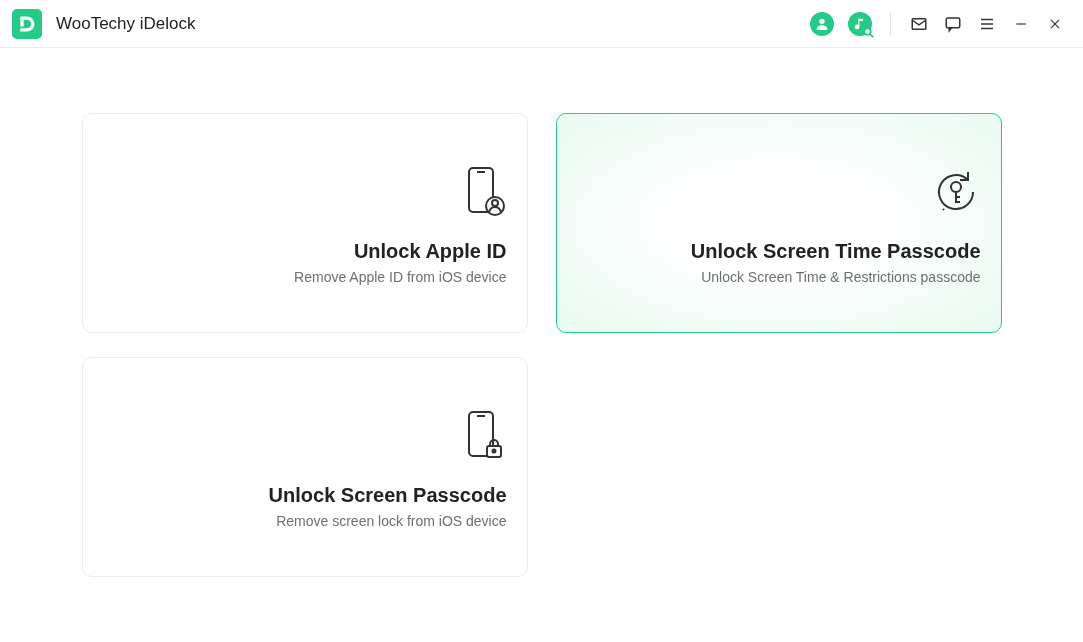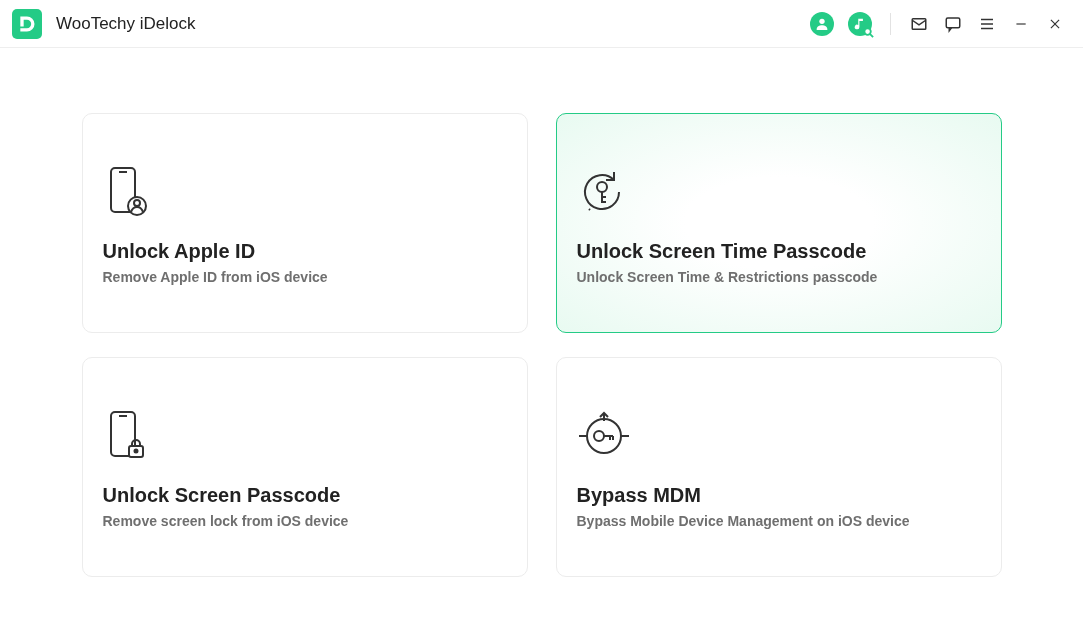--- a/index.html
+++ b/index.html
@@ -35,33 +35,33 @@
     gap: 24px 28px;
     max-width: 920px;
     margin: 0 auto;
   }
   .card {
     border: 1px solid #ececec;
     border-radius: 10px;
     height: 220px;
     display: flex;
     flex-direction: column;
-    align-items: flex-start;
+    align-items: flex-end;
     justify-content: center;
     padding: 20px;
     cursor: pointer;
     background: #fff;
   }
   .card.highlight {
     border: 1px solid #24cb86;
     background: radial-gradient(ellipse at center, #ffffff 30%, #e8faf1 100%);
   }
   .card .icon-wrap { height: 60px; display:flex; align-items:center; justify-content:center; margin-bottom: 18px; }
   .card-title { font-size: 20px; font-weight: 600; color: #222; margin-bottom: 6px; text-align:center; }
-  .card-desc { font-size: 14px; color: #6f6f6f; text-align:center;font-weight:bold; }
+  .card-desc { font-size: 14px; color: #6f6f6f; text-align:center; }
 </style>
 </head>
 <body>
 
 <div class="window">
 
   <div class="titlebar">
     <div class="logo">
       <svg width="20" height="20" viewBox="0 0 24 24">
         <path d="M4 3 h8 a9 9 0 0 1 0 18 h-8 v-4 h8 a5 5 0 0 0 0 -10 h-4 v8 h-4 z" fill="#ffffff"></path>
@@ -161,34 +161,17 @@
               <rect x="0" y="6" width="14" height="11" rx="2" fill="#fff"></rect>
               <path d="M3 6v-2a4 4 0 0 1 8 0v2" fill="none"></path>
               <circle cx="7" cy="11" r="1.5" fill="#333"></circle>
             </g>
           </svg>
         </div>
         <div class="card-title">Unlock Screen Passcode</div>
         <div class="card-desc">Remove screen lock from iOS device</div>
       </div>
 
-      <div class="card">
-        <div class="icon-wrap">
-          <svg width="54" height="50" viewBox="0 0 54 50" fill="none" stroke="#333" stroke-width="2">
-            <circle cx="27" cy="25" r="17"></circle>
-            <line x1="27" y1="2" x2="27" y2="10"></line>
-            <polyline points="23,6 27,2 31,6"></polyline>
-            <line x1="2" y1="25" x2="10" y2="25"></line>
-            <line x1="44" y1="25" x2="52" y2="25"></line>
-            <circle cx="22" cy="25" r="5"></circle>
-            <line x1="27" y1="25" x2="36" y2="25"></line>
-            <line x1="33" y1="25" x2="33" y2="29"></line>
-            <line x1="36" y1="25" x2="36" y2="29"></line>
-          </svg>
-        </div>
-        <div class="card-title">Bypass MDM</div>
-        <div class="card-desc">Bypass Mobile Device Management on iOS device</div>
-      </div>
 
     </div>
   </div>
 
 </div>
 
 </body></html>

